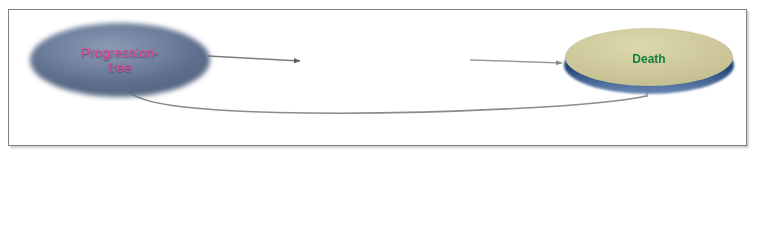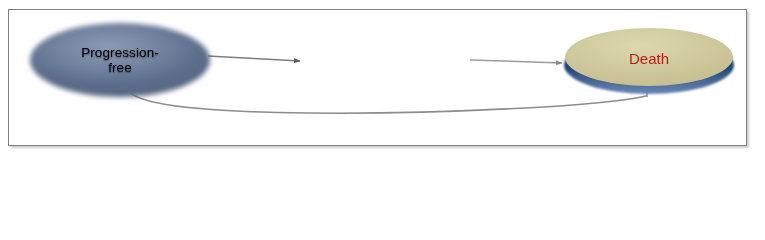--- a/index.html
+++ b/index.html
@@ -71,21 +71,21 @@
   #node-progression-free .blob {
     position: absolute;
     left: 0; top: 0; right: 0; bottom: 0;
     border-radius: 50%;
     background: radial-gradient(ellipse 62% 58% at 44% 34%,
                  #8d9cb4 0%, #7a8aa6 34%, #6a7b98 62%, #5d6e8c 82%, #596985 100%);
     filter: blur(2.4px);
     z-index: 1;
   }
   #node-progression-free .node-label {
-    color: #000000;
+    color: #ec4899;
     font-size: 13.5px;
     text-shadow: 0 1px 1.6px rgba(40,50,70,0.75);
     letter-spacing: .1px;
   }
 
   
   #node-progressed {
     left: 297px;
     top: 31px;
     width: 176px;
@@ -136,23 +136,24 @@
     position: absolute;
     left: 2px; top: 0px;
     width: 168px; height: 58px;
     border-radius: 50%;
     background: radial-gradient(ellipse 72% 72% at 44% 30%,
                  #dcd7ad 0%, #d3cda2 42%, #cbc599 72%, #c4be90 100%);
     filter: blur(0.7px);
     z-index: 2;
   }
   #node-death .node-label {
-    color: #b91c1c;
-    font-size: 15px;
+    color: #15803d;
+    font-size: 12px;
     margin-top: -5px;
+    font-weight: bold;
   }
 </style>
 </head>
 <body>
 
 <div id="diagram-root">
 
   <div id="frame"></div>
 
   <svg id="connectors" viewBox="0 0 765 163" xmlns="http://www.w3.org/2000/svg">

